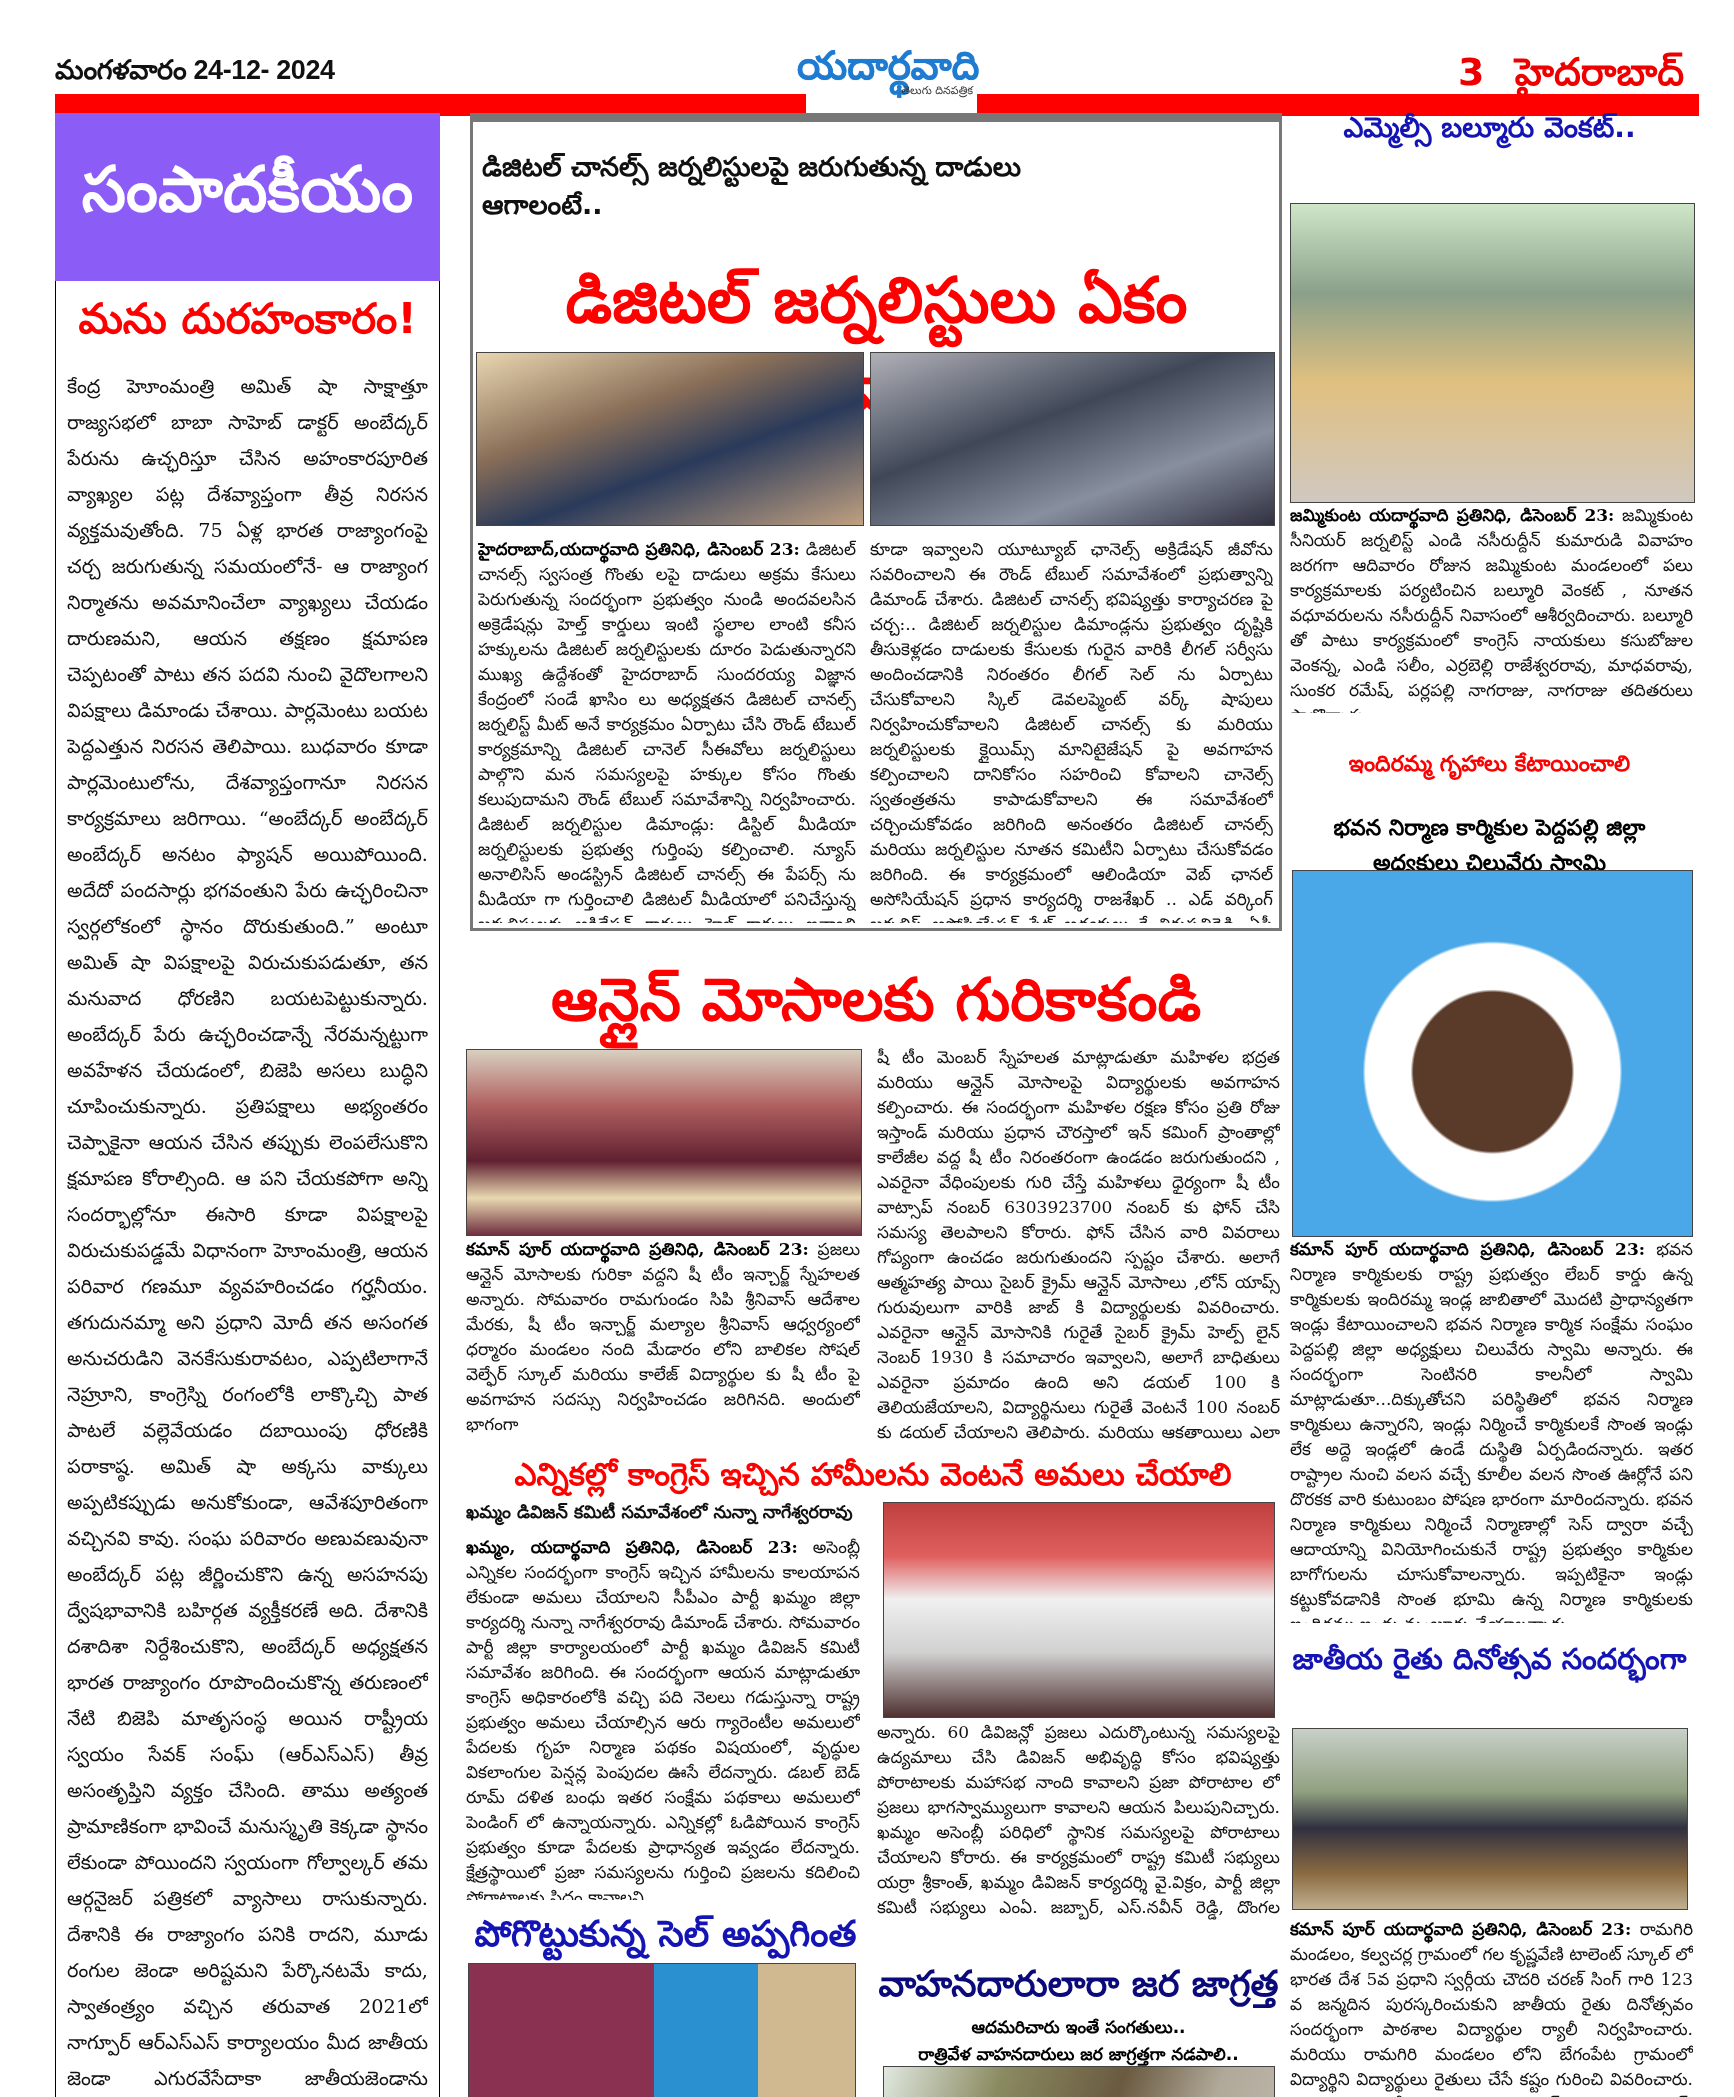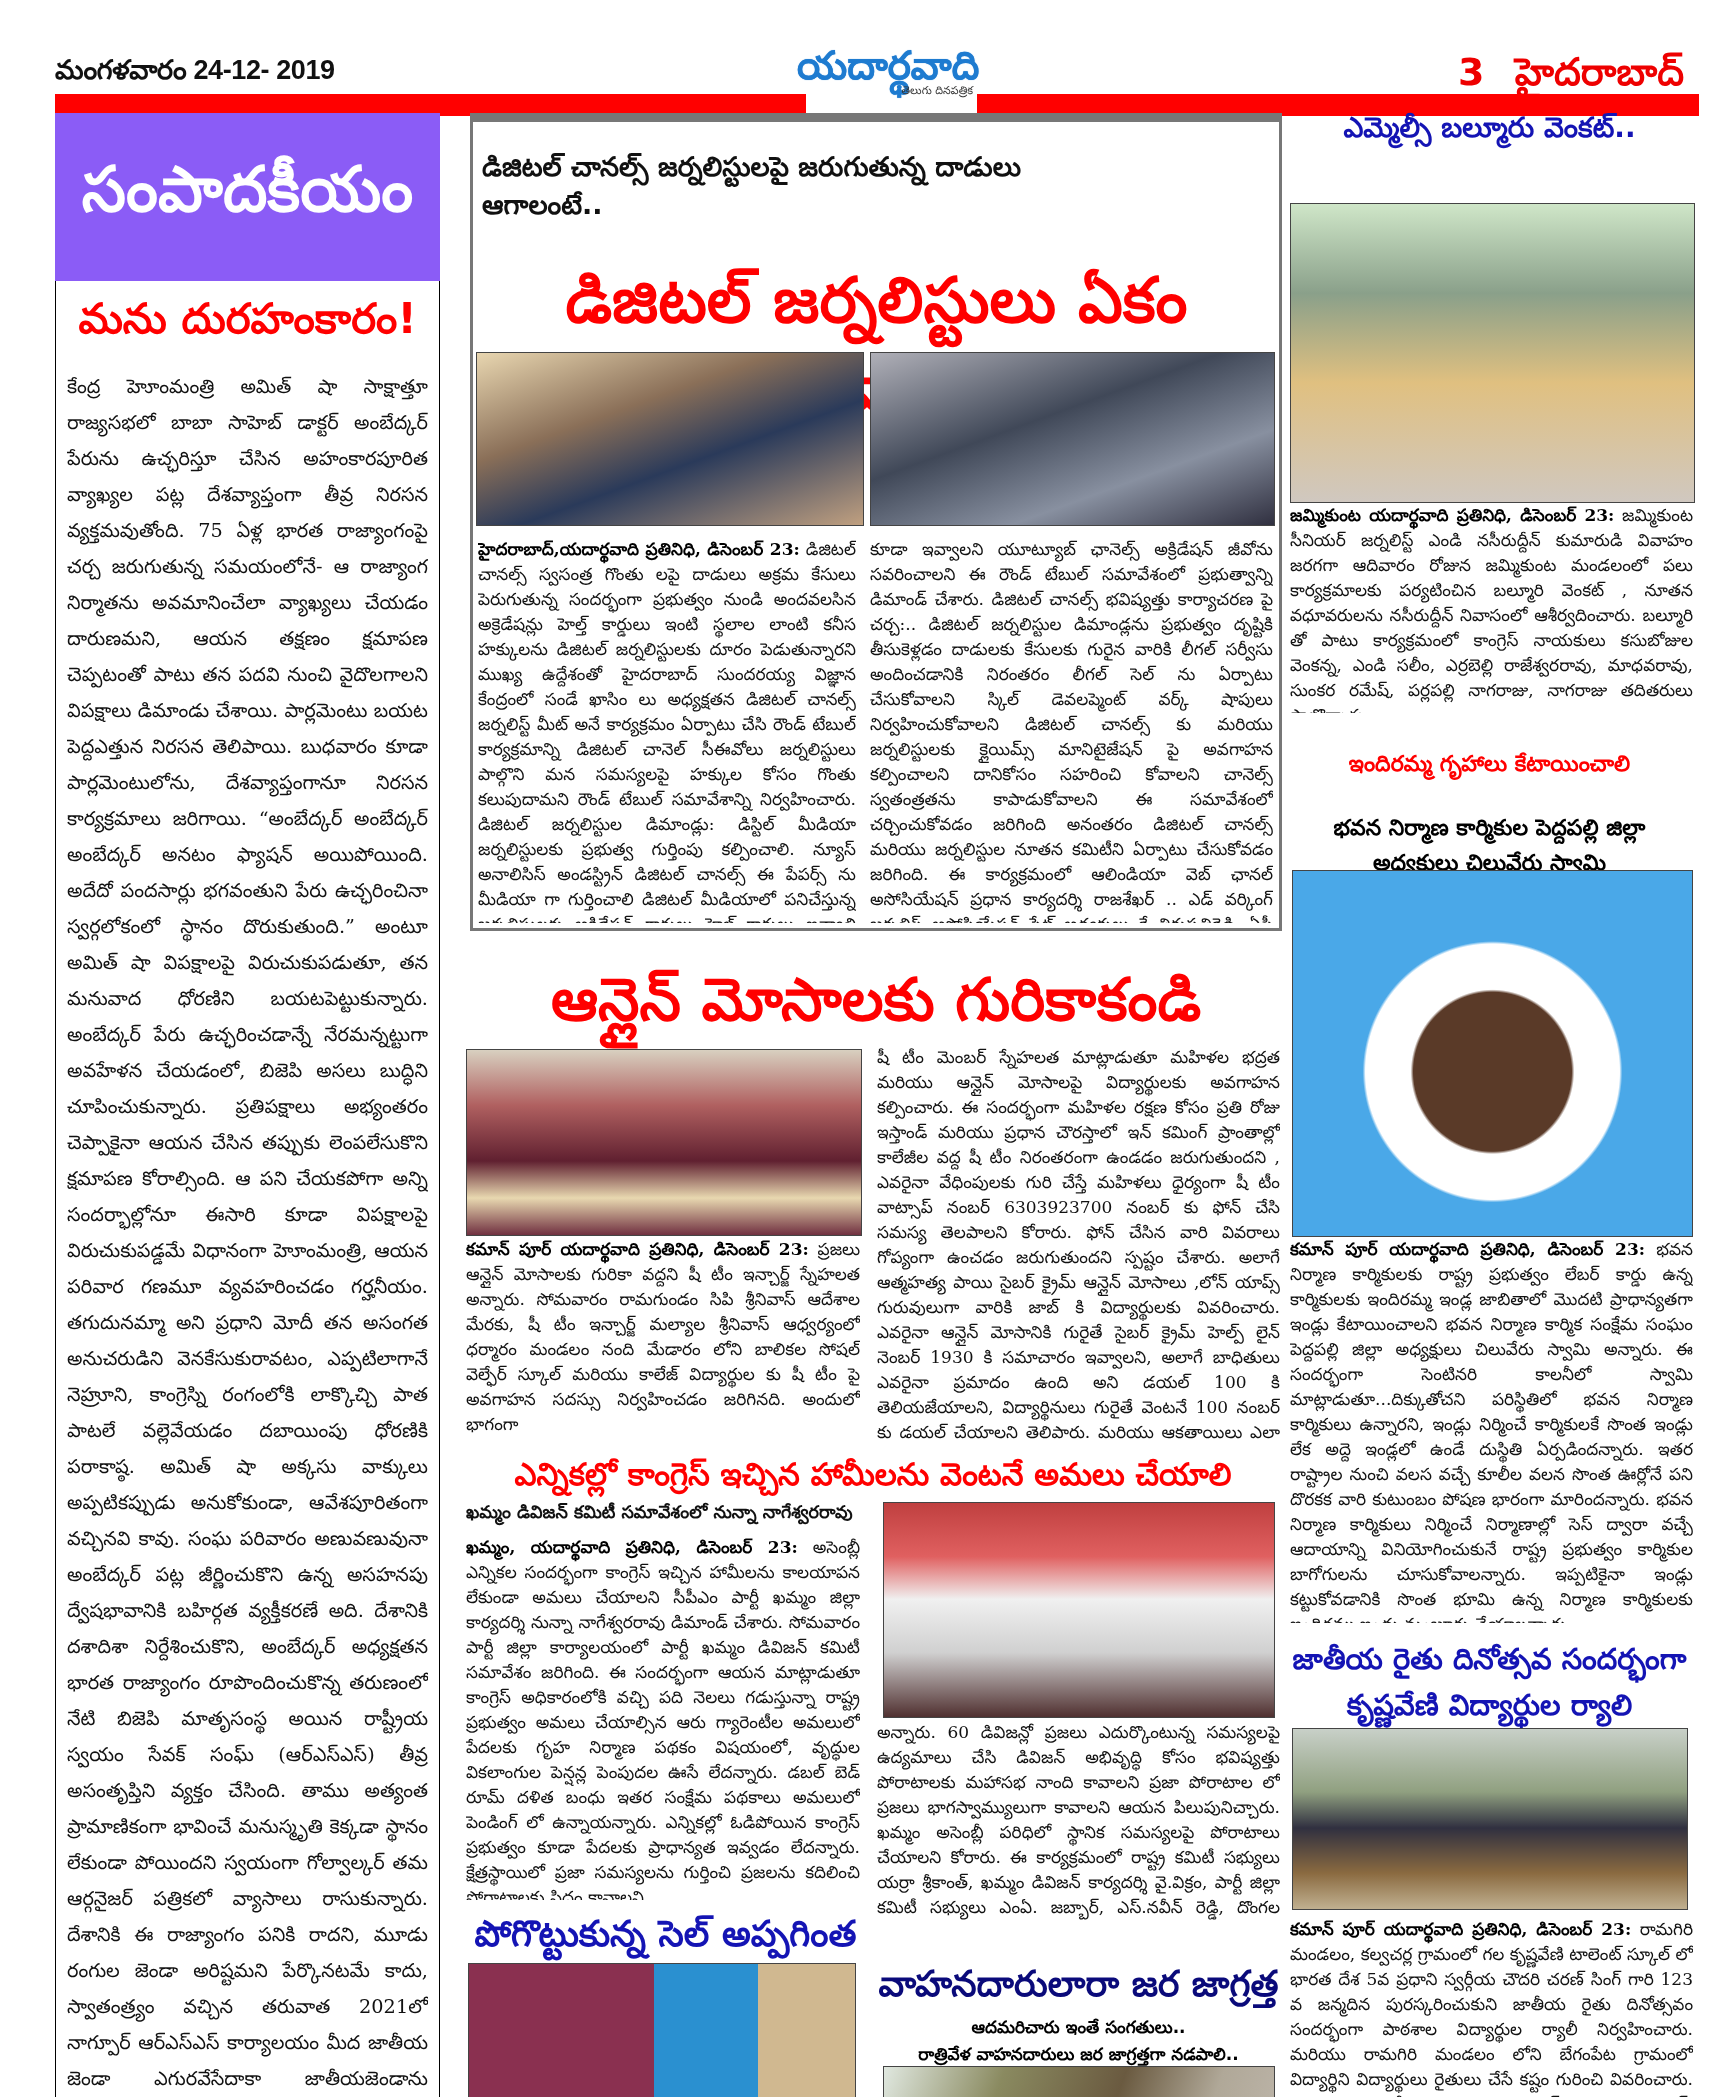--- a/index.html
+++ b/index.html
@@ -24,21 +24,21 @@
   .byline{color:#000000;font-weight:bold;}
   .story-text{font-size:17px;line-height:25px;text-align:justify;font-family:"DejaVu Serif",serif;overflow:hidden;}
   .col-title-blue{color:#1414b4;font-weight:bold;text-align:center;}
   .col-title-red{color:#f00;font-weight:bold;text-align:center;}
   .col-title-black{color:#000;font-weight:bold;text-align:center;}
   .col-title-navy{color:#0a0a7a;font-weight:bold;text-align:center;}
 </style>
 </head>
 <body>
 
-<div class="abs hdr-date">మంగళవారం 24-12- 2019</div>
+<div class="abs hdr-date">మంగళవారం 24-12- 2024</div>
 <div class="abs hdr-logo">
   <span>యదార్థవాది</span>
   <small>తెలుగు దినపత్రిక</small>
 </div>
 <div class="abs hdr-page">
   <span>3</span>
   <span style="margin-left:17px">హైదరాబాద్</span>
 </div>
 <div class="abs redbar" style="left:55px;width:751px"></div>
 <div class="abs redbar" style="left:977px;width:722px"></div>
@@ -101,20 +101,19 @@
 
 <div class="abs col-title-navy" style="left:877px;top:1963px;width:403px;font-size:36px">వాహనదారులారా జర జాగ్రత్త</div>
 <div class="abs col-title-black" style="left:877px;top:2014px;width:403px;font-size:17px;line-height:27px">
   <div>ఆదమరిచారు ఇంతే సంగతులు..</div>
   <div>రాత్రివేళ వాహనదారులు జర జాగ్రత్తగా నడపాలి..</div>
 </div>
 <div class="abs photo" style="left:883px;top:2066px;width:390px;height:268px;background:linear-gradient(110deg,#e0e8e0,#8a8a60 25%,#6a5a40 50%,#b0a898 70%,#c8c0b8)"></div>
 
 <div class="abs col-title-blue" style="left:1284px;top:1636px;width:411px;font-size:29px;line-height:46px">
   <div>జాతీయ రైతు దినోత్సవ సందర్భంగా</div>
-  <div>కృష్ణవేణి విద్యార్థుల ర్యాలి</div>
 </div>
 <div class="abs photo" style="left:1292px;top:1728px;width:394px;height:180px;background:linear-gradient(180deg,#c8d0c8,#90a080 35%,#303040 55%,#8a6a40 80%,#c0b090)"></div>
 <div class="abs story-text" style="left:1290px;top:1917px;width:403px;height:394px">
   <span class="byline">కమాన్ పూర్ యదార్థవాది ప్రతినిధి, డిసెంబర్ 23:</span>
   <span>రామగిరి మండలం, కల్వచర్ల గ్రామంలో గల కృష్ణవేణి టాలెంట్ స్కూల్ లో భారత దేశ 5వ ప్రధాని స్వర్గీయ చౌదరి చరణ్ సింగ్ గారి 123 వ జన్మదిన పురస్కరించుకుని జాతీయ రైతు దినోత్సవం సందర్భంగా పాఠశాల విద్యార్థుల ర్యాలీ నిర్వహించారు. మరియు రామగిరి మండలం లోని బేగంపేట గ్రామంలో విద్యార్థిని విద్యార్థులు రైతులు చేసే కష్టం గురించి వివరించారు. ఈ కార్యక్రమంలో పాఠశాల కరస్పాండెంట్ చెందుపట్ల ప్రశాంత్, తిరుపతి రెడ్డి, ప్రిన్సిపాల్ శ్రీనివాస్, గ్రామ మాజీ సర్పంచ్ లు అర్జున్ చంద్రమౌళి, మేడగిరి, సతీష్, మాజీ జెడ్పీటీసీ, ఎంపీటీసీ, ఉపాధ్యాయులు మరియు విద్యార్థిని, విద్యార్థుల పాల్గొన్నారు.</span>
 </div>
 
 
 </body></html>

